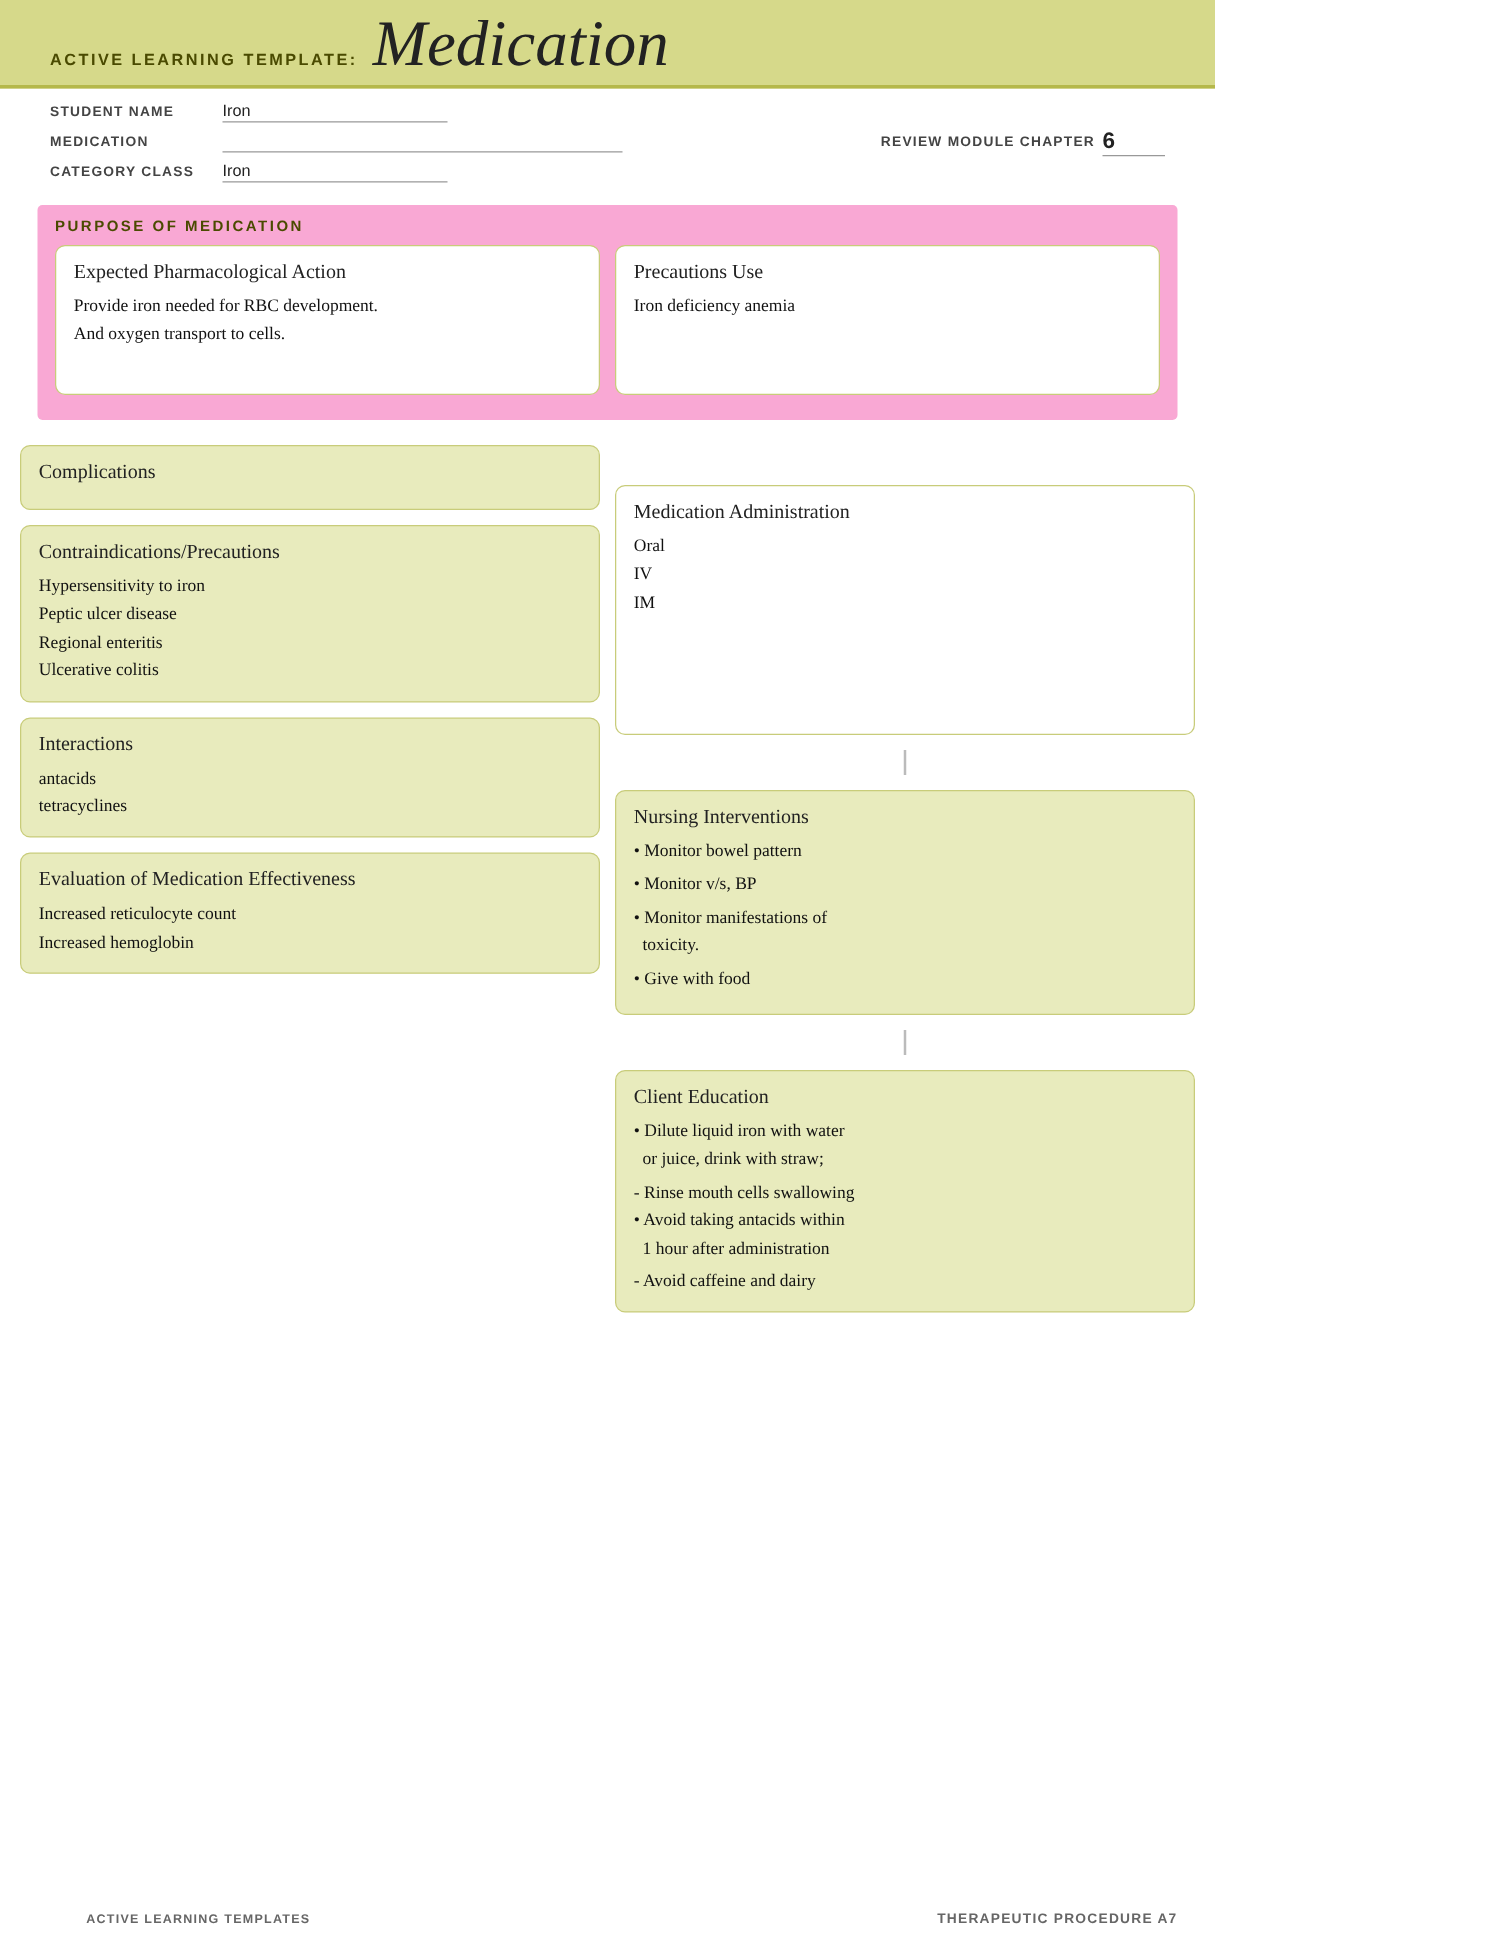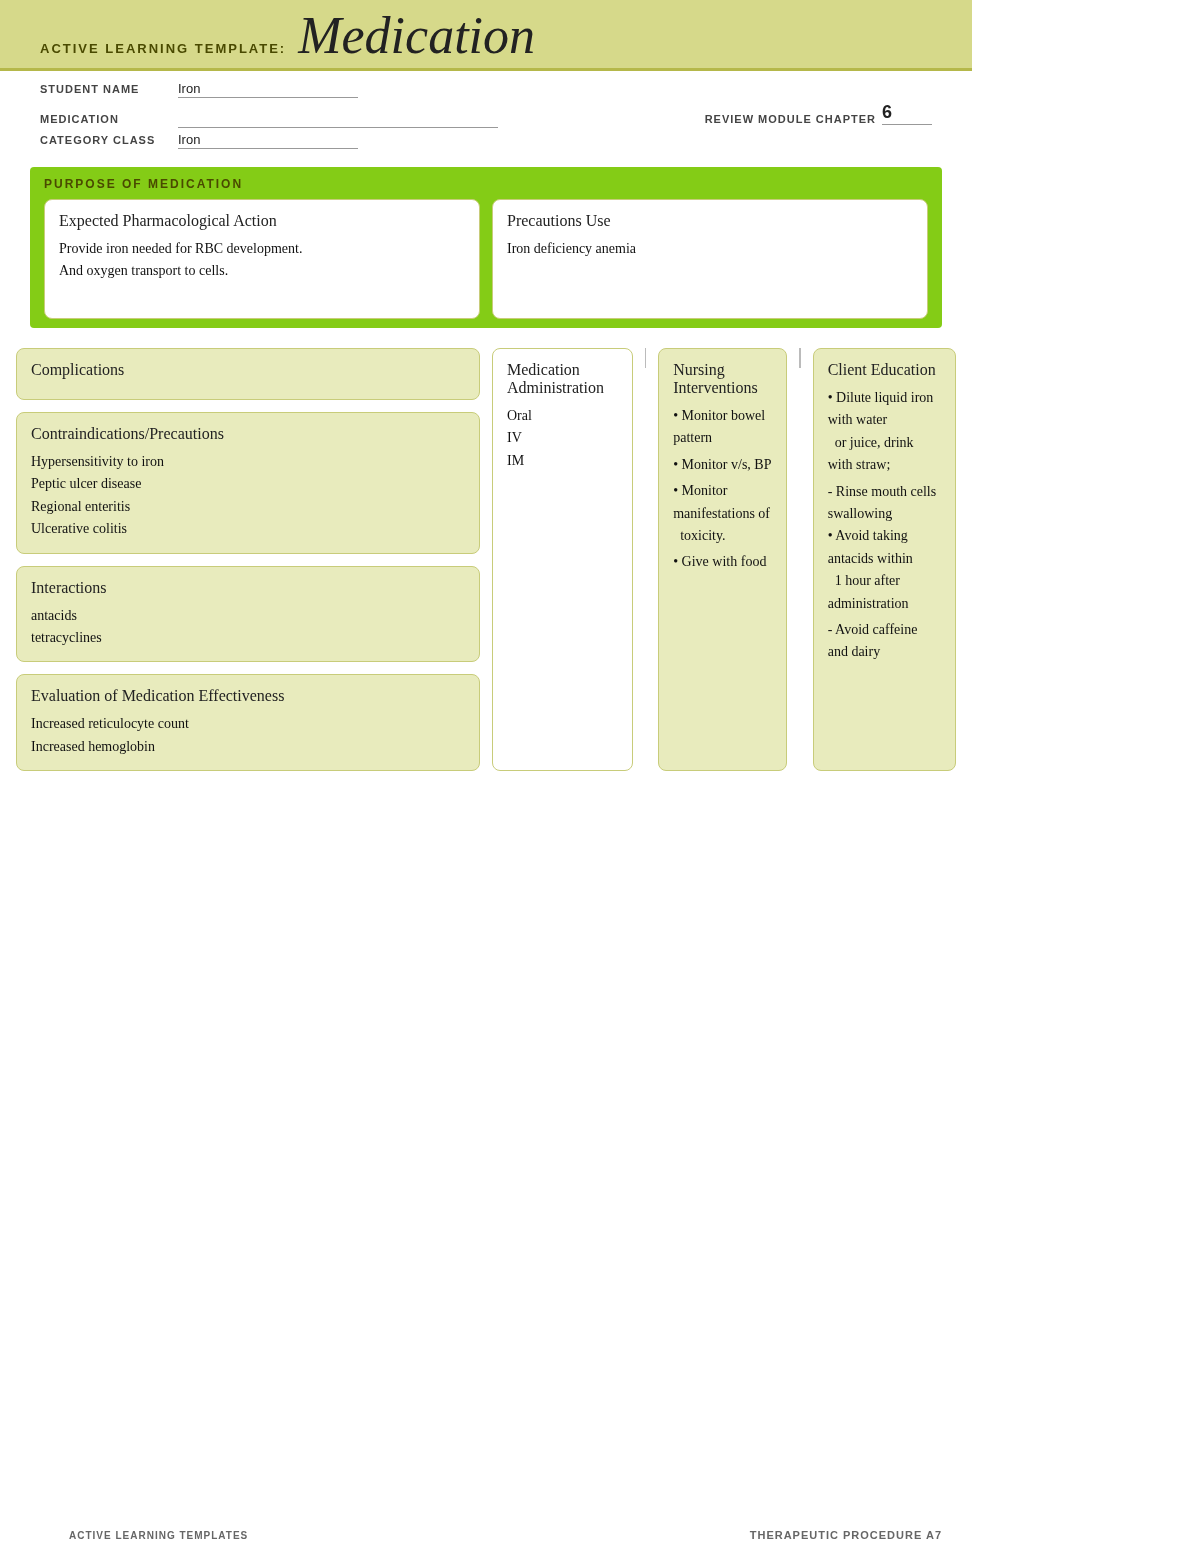--- a/index.html
+++ b/index.html
@@ -82,21 +82,21 @@
       padding-bottom: 1px;
     }
 
     .info-value-long {
       min-width: 320px;
     }
 
     .review-module {
       margin-left: auto;
       display: flex;
-      align-items: flex-end;
+      align-items: center;
       gap: 6px;
       font-size: 11px;
       font-weight: bold;
       color: #444;
       letter-spacing: 1px;
       text-transform: uppercase;
     }
 
     .review-module-value {
       font-size: 18px;
@@ -109,23 +109,23 @@
 
     .info-row-medication {
       display: flex;
       align-items: baseline;
       gap: 8px;
       flex-wrap: wrap;
     }
 
     
     .purpose-section {
-      background: #84cc16;
+      background: #f9a8d4;
       margin: 8px 30px;
-      padding: 10px 14px 9px 14px;
+      padding: 10px 14px 20px 14px;
       border-radius: 4px;
     }
 
     .section-heading {
       font-size: 12px;
       font-weight: bold;
       color: #4a4a00;
       letter-spacing: 2px;
       text-transform: uppercase;
       margin-bottom: 8px;
@@ -176,22 +176,23 @@
     }
 
     .left-col {
       display: flex;
       flex-direction: column;
       gap: 12px;
     }
 
     .right-col {
       display: flex;
-      flex-direction: row;
+      flex-direction: column;
       gap: 12px;
+      margin-top: 32px;
     }
 
     .card-olive {
       background: #e8ebbd;
       border: 1.5px solid #c8cc7a;
       border-radius: 8px;
       padding: 12px 14px;
     }
 
     .card-white {

